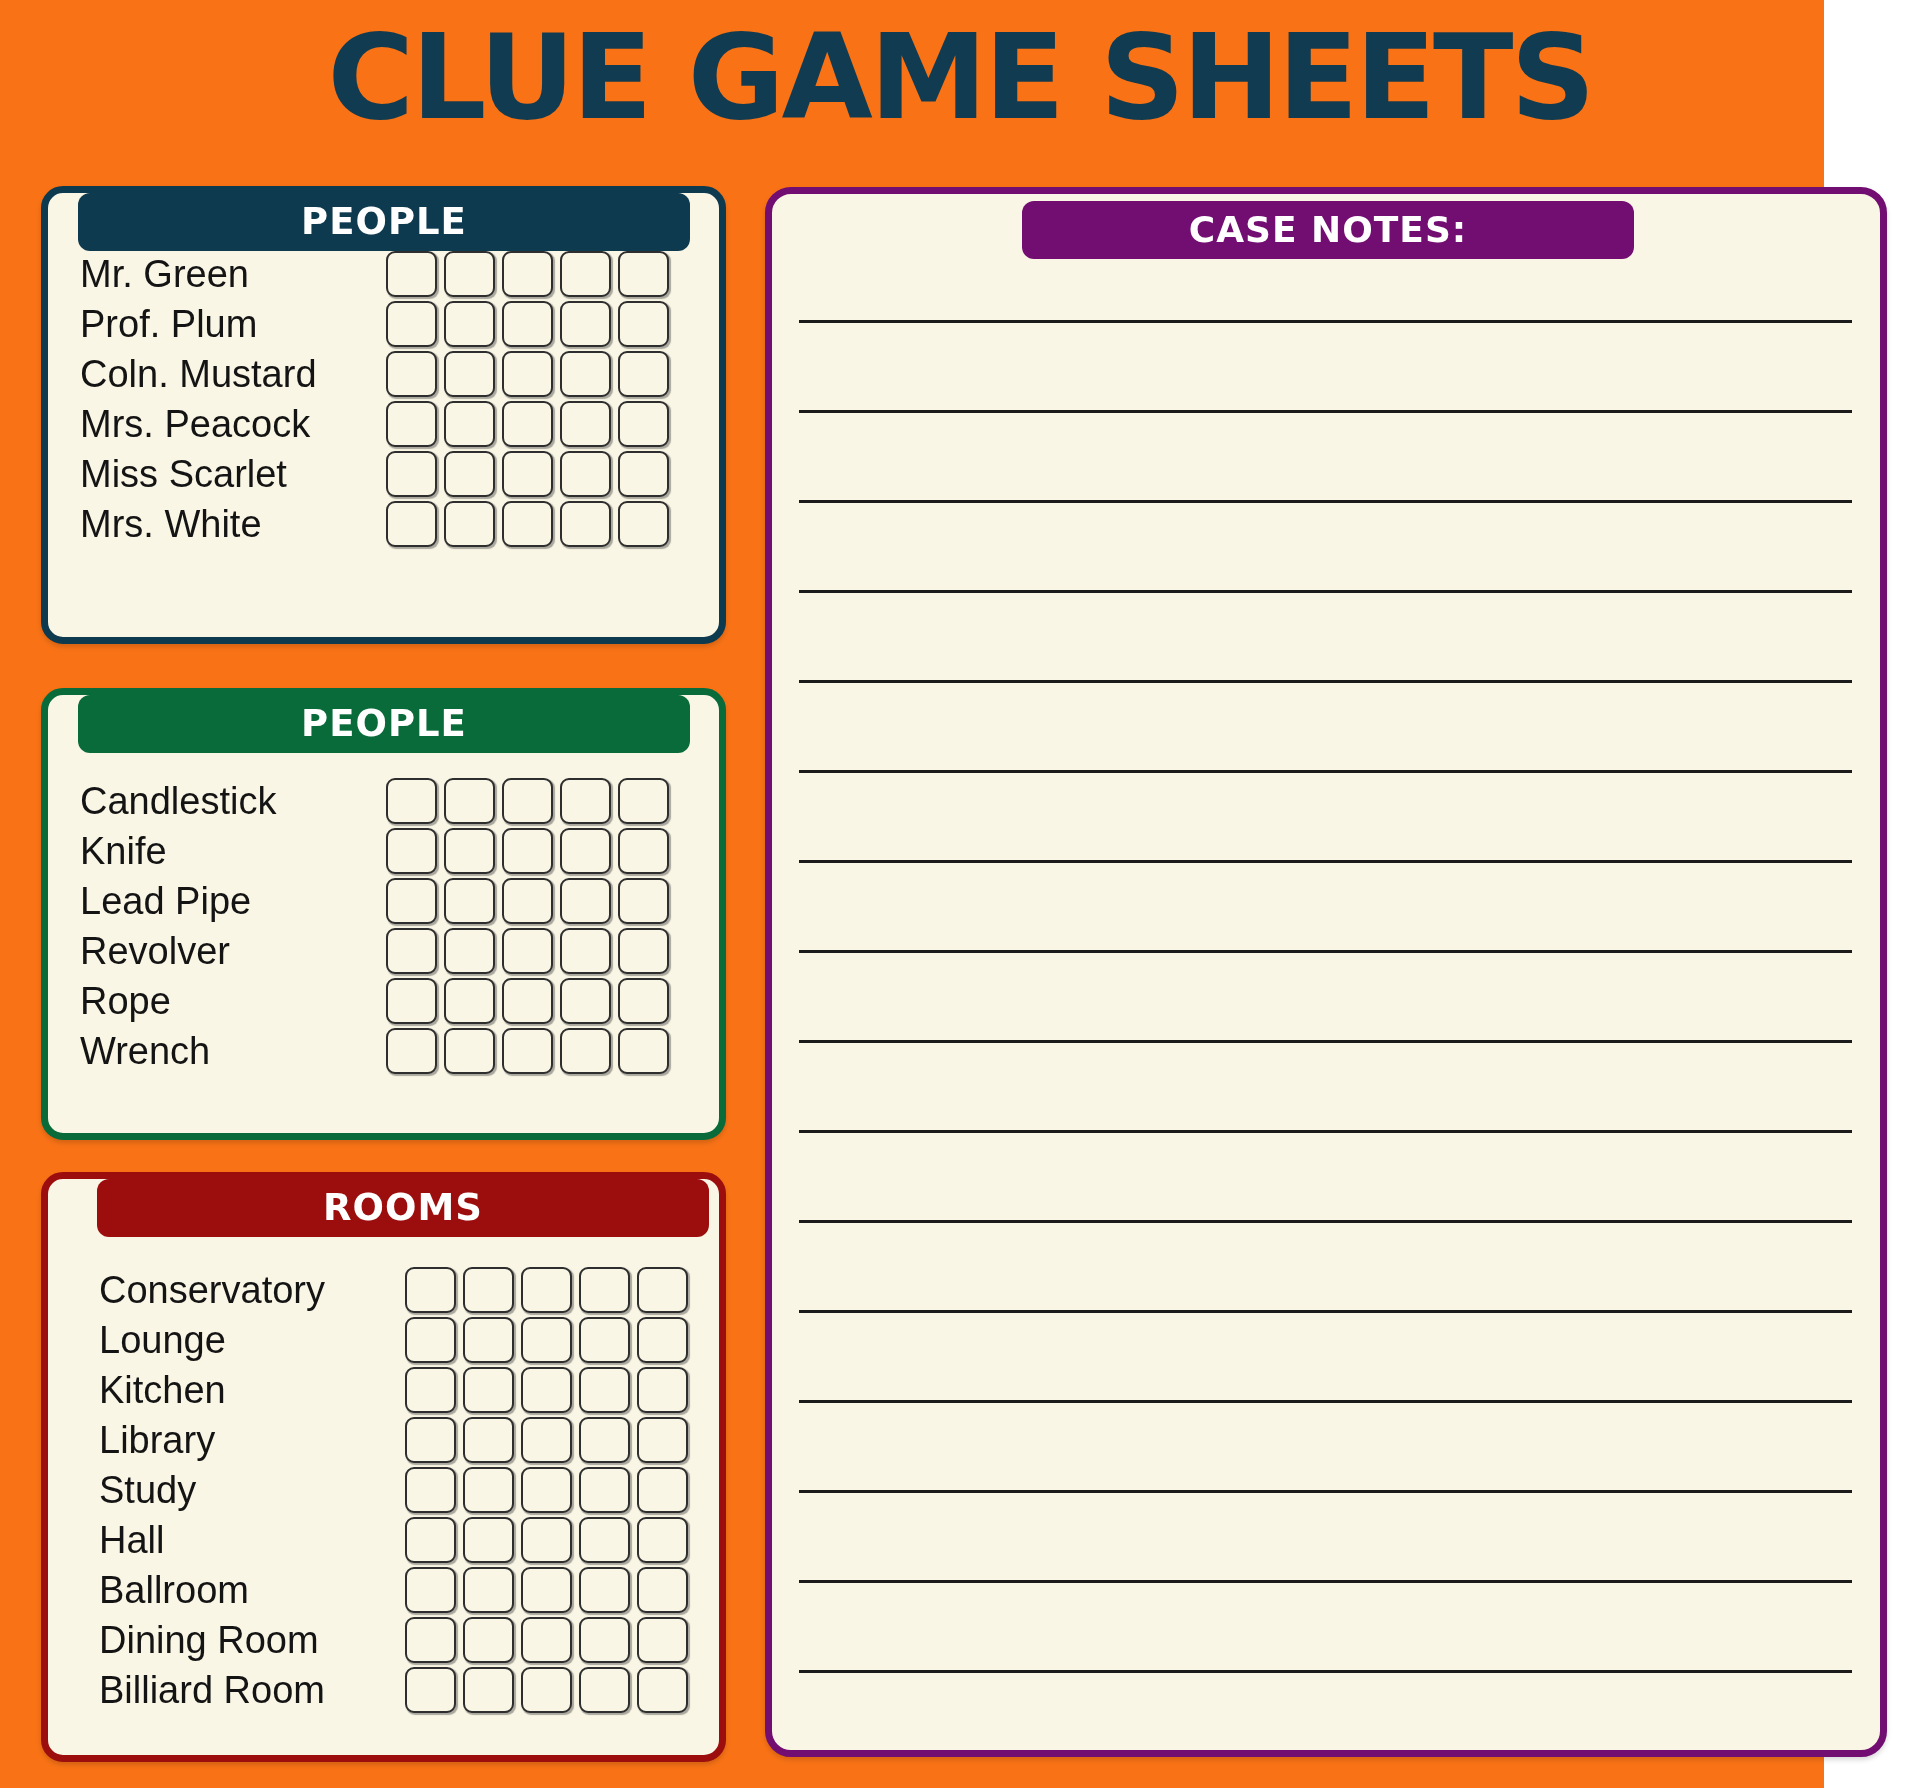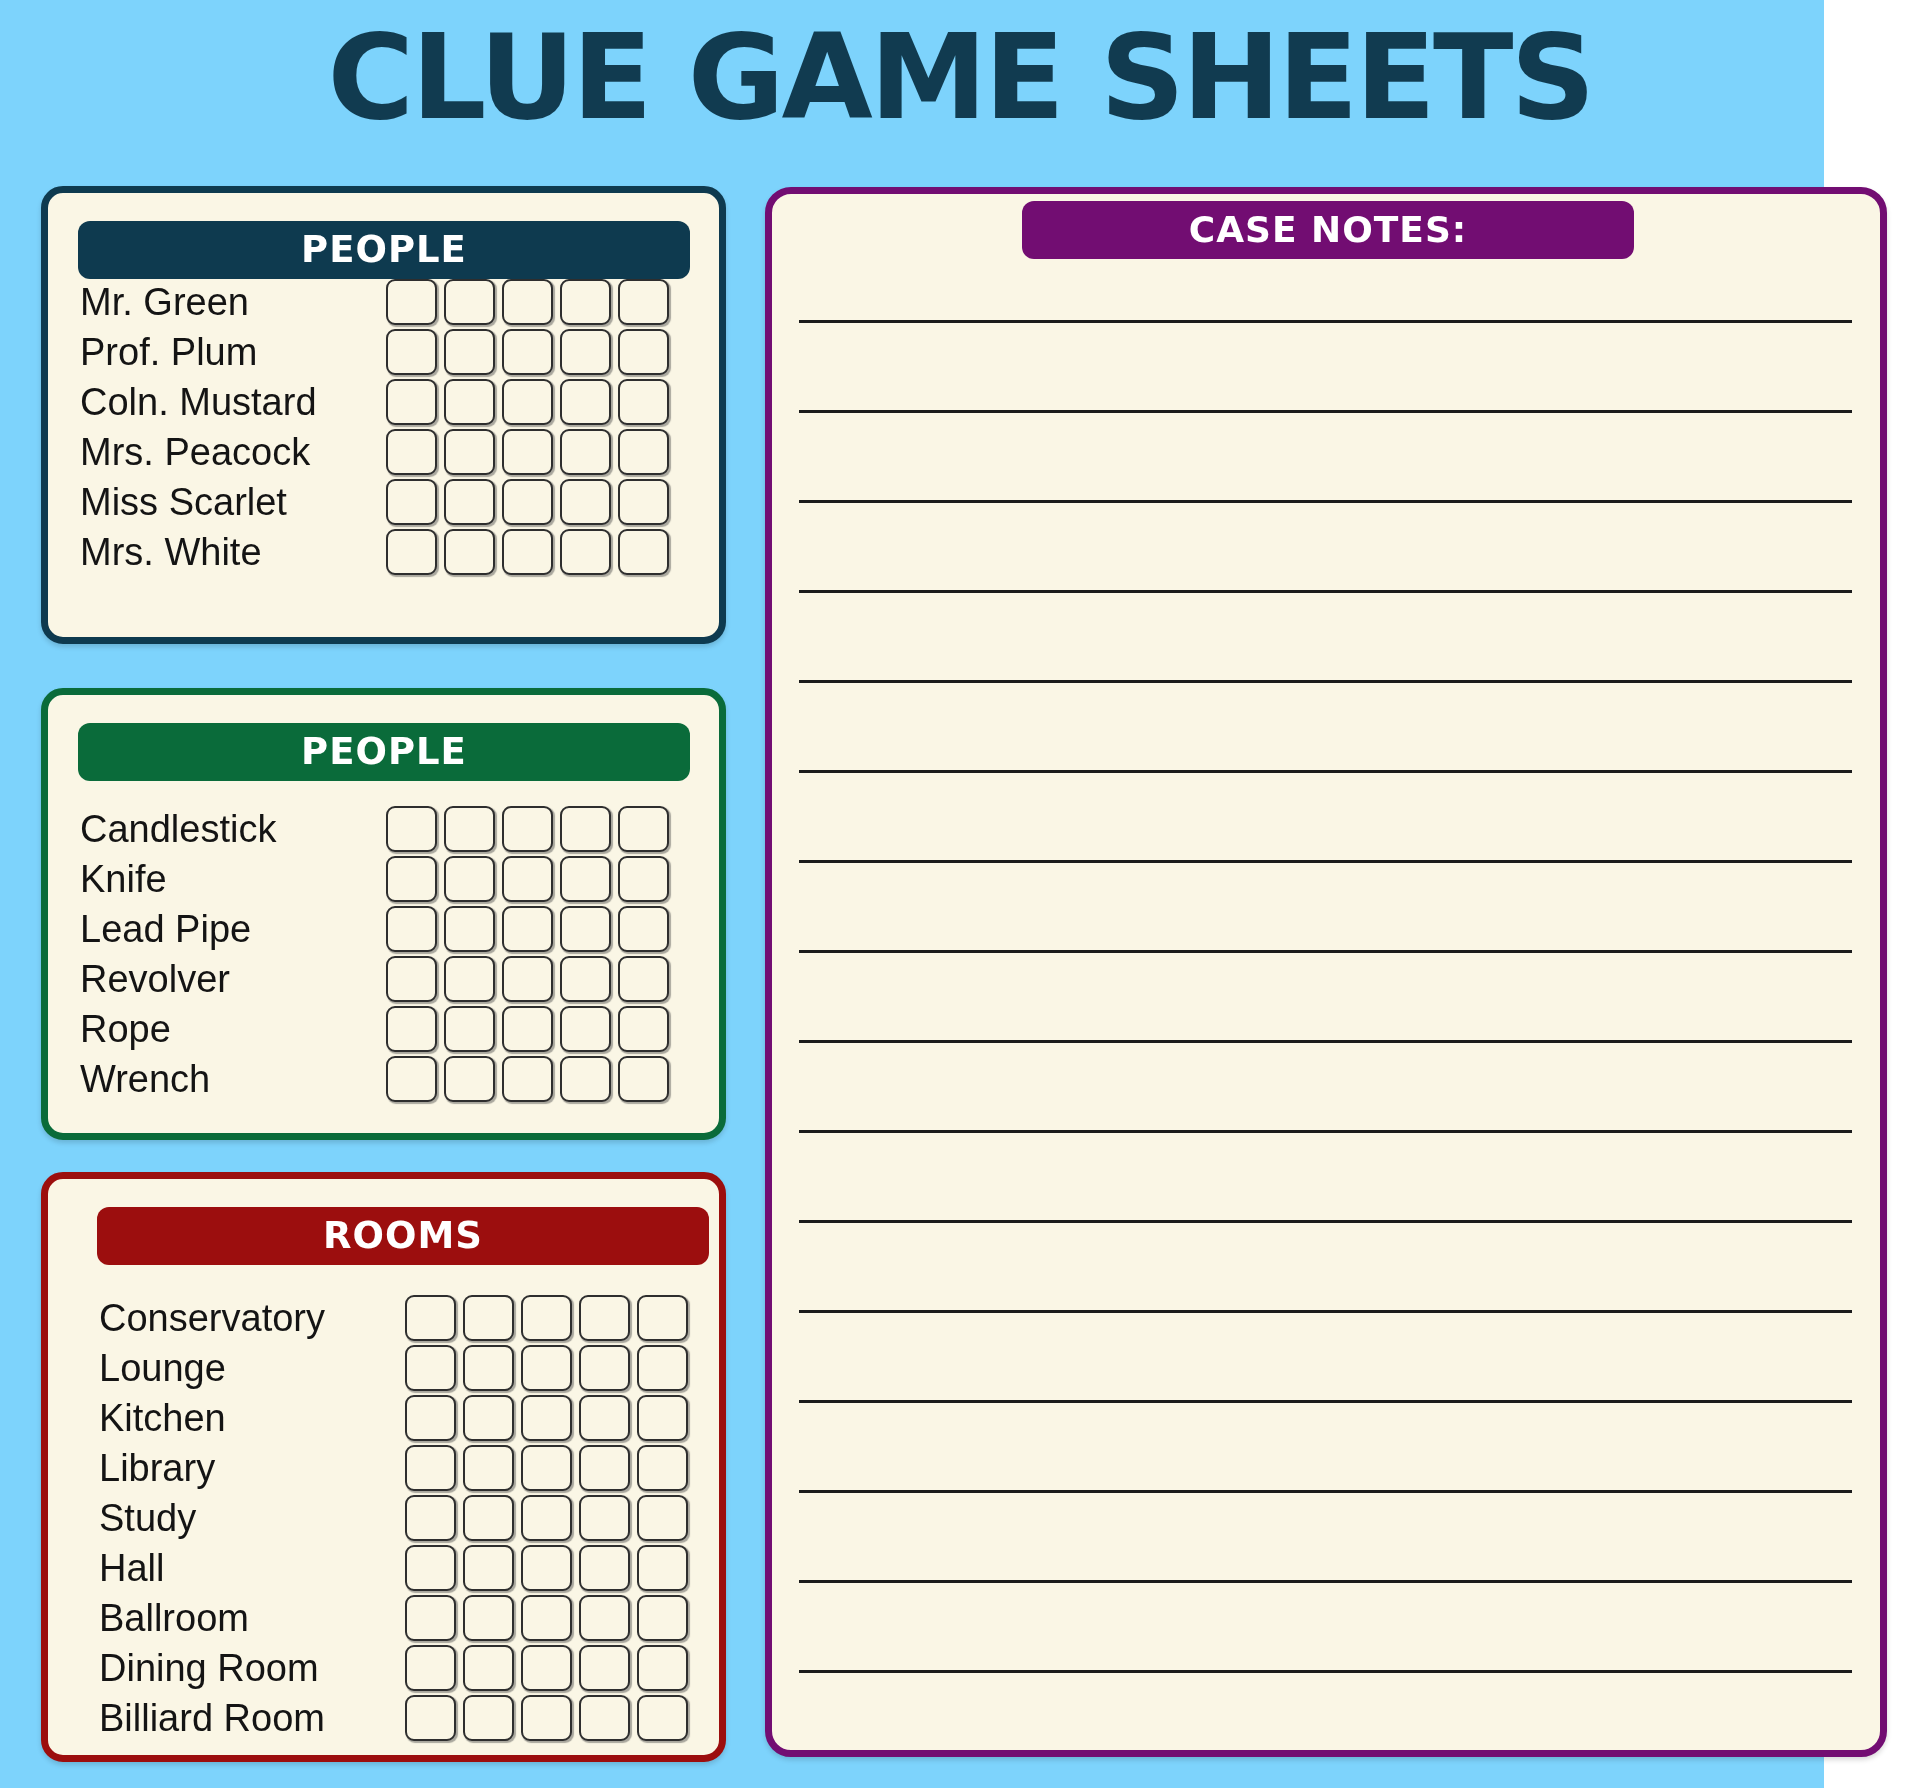--- a/index.html
+++ b/index.html
@@ -9,21 +9,21 @@
     width: 1920px;
     height: 1788px;
     overflow: hidden;
     font-family: "Liberation Sans", sans-serif;
   }
 
   .page {
     position: relative;
     width: 1824px;
     height: 1788px;
-    background: #7dd3fc;
+    background: #f97316;
   }
 
   .title {
     position: absolute;
     top: 8px;
     left: 0;
     width: 1920px;
     text-align: center;
     font-family: "DejaVu Sans", sans-serif;
     font-weight: bold;
@@ -43,21 +43,21 @@
   }
 
   .panel.people  { left: 41px;  top: 186px;  width: 685px;  height: 458px;  border-color: var(--people); }
   .panel.weapons { left: 41px;  top: 688px;  width: 685px;  height: 452px;  border-color: var(--weapons); }
   .panel.rooms   { left: 41px;  top: 1172px; width: 685px;  height: 590px;  border-color: var(--rooms); padding-left: 19px; }
   .panel.notes   { left: 765px; top: 187px;  width: 1122px; height: 1570px; border-color: var(--notes); border-radius: 26px; }
 
   .header {
     box-sizing: border-box;
     height: 58px;
-    margin-top: 28px;
+    margin-top: 0;
     margin-left: 30px;
     width: 612px;
     border-radius: 12px;
     color: #ffffff;
     font-family: "DejaVu Sans", sans-serif;
     font-weight: bold;
     font-size: 37px;
     letter-spacing: 1px;
     text-align: center;
     line-height: 58px;

